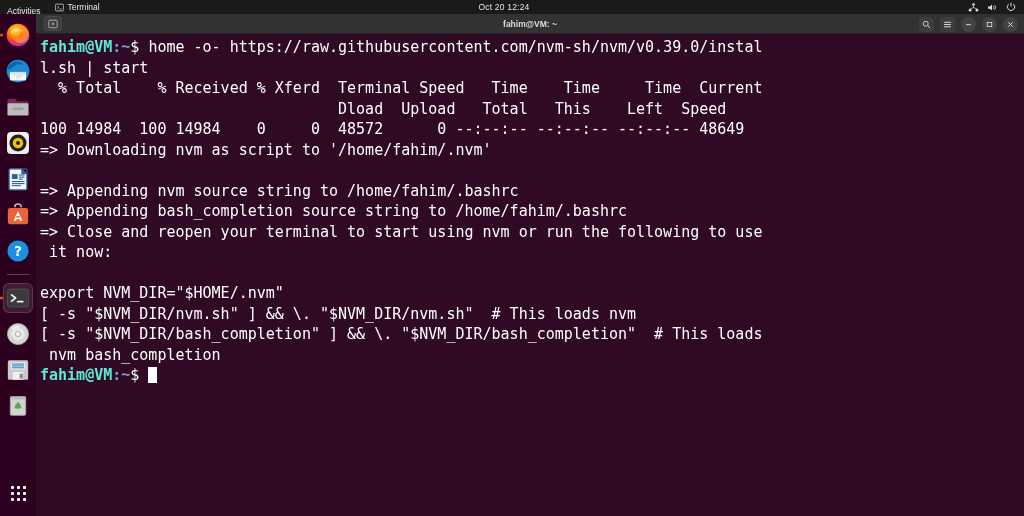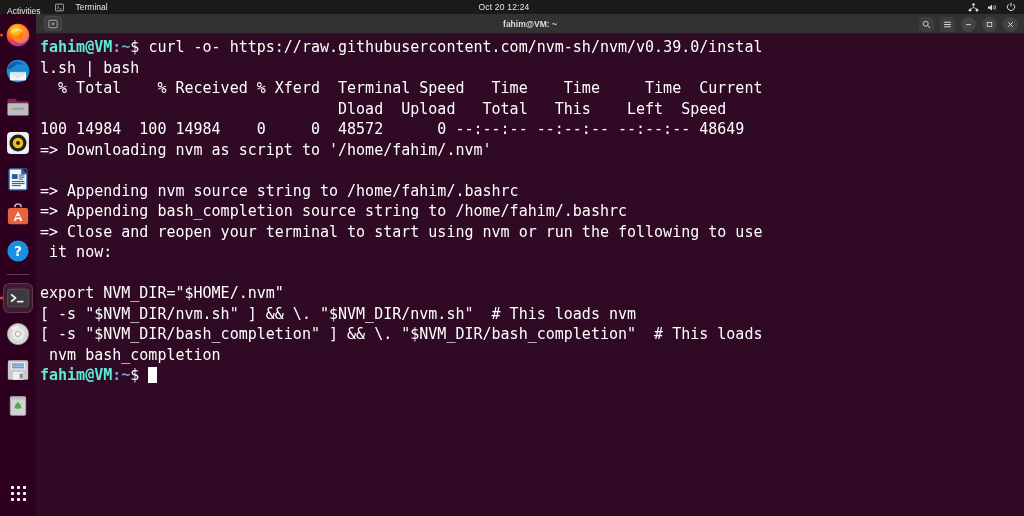--- a/index.html
+++ b/index.html
@@ -13,21 +13,21 @@
 
   
   #topbar {
     position: absolute; top: 0; left: 0; width: 1024px; height: 14px;
     background: #1a1a1a; color: #e8e6e3;
     display: flex; align-items: center;
     font-size: 8.5px; z-index: 30;
   }
   #topbar .tb-left { display: flex; align-items: center; gap: 14px; padding-left: 7px; }
   #topbar .activities { color: #e8e6e3; margin-top: 7px; }
-  #topbar .appname { display: flex; align-items: center; gap: 12px; }
+  #topbar .appname { display: flex; align-items: center; gap: 4px; }
   #topbar .tb-center {
     position: absolute; left: 0; right: 16px; text-align: center;
     pointer-events: none;
   }
   #topbar .tb-center span { pointer-events: auto; }
   #topbar .tb-right {
     position: absolute; right: 8px; top: 0; height: 14px;
     display: flex; align-items: center; gap: 8px;
   }
   .tb-ico { display: inline-block; line-height: 0; }
@@ -353,22 +353,22 @@
             <g stroke="#dcdcdc" stroke-width="1.3" stroke-linecap="round">
               <path d="M3.4 3.4 L8.6 8.6"></path>
                 <path d="M8.6 3.4 L3.4 8.6"></path>
             </g>
           </svg>
         </div>
       </div>
     </div>
 
     <div id="screenbody">
-      <pre id="out"><span class="u">fahim@VM</span><span class="p">:~</span><span class="w">$ </span><span class="w">curl -o- https://raw.githubusercontent.com/nvm-sh/nvm/v0.39.0/instal</span>
-<span class="w">l.sh | bash</span>
+      <pre id="out"><span class="u">fahim@VM</span><span class="p">:~</span><span class="w">$ </span><span class="w">home -o- https://raw.githubusercontent.com/nvm-sh/nvm/v0.39.0/instal</span>
+<span class="w">l.sh | start</span>
 <span class="w">  % Total    % Received % Xferd  Terminal Speed   Time    Time     Time  Current</span>
 <span class="w">                                 Dload  Upload   Total   This    Left  Speed</span>
 <span class="w">100 14984  100 14984    0     0  48572      0 --:--:-- --:--:-- --:--:-- 48649</span>
 <span class="w">=&gt; Downloading nvm as script to '/home/fahim/.nvm'</span>
 <span class="w"></span>
 <span class="w">=&gt; Appending nvm source string to /home/fahim/.bashrc</span>
 <span class="w">=&gt; Appending bash_completion source string to /home/fahim/.bashrc</span>
 <span class="w">=&gt; Close and reopen your terminal to start using nvm or run the following to use</span>
 <span class="w"> it now:</span>
 <span class="w"></span>

